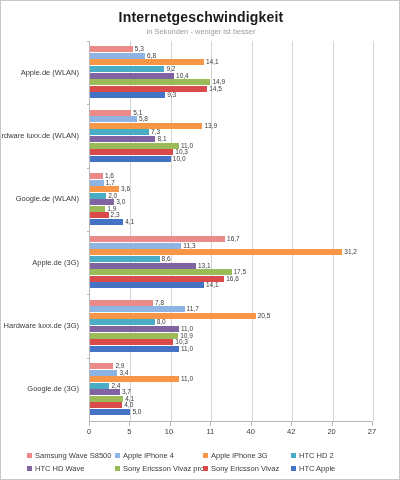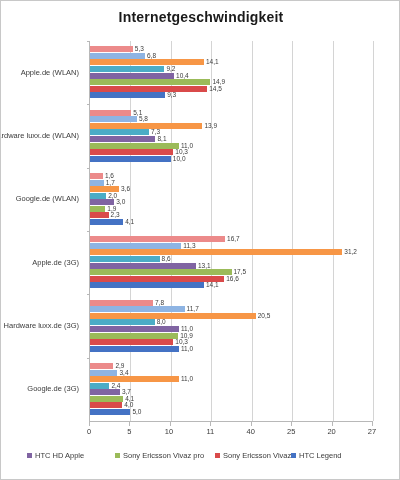--- a/index.html
+++ b/index.html
@@ -146,20 +146,21 @@
     margin-right: 3px;
     flex: 0 0 auto;
   }
 </style>
 </head>
 <body>
 
 <div id="page">
 
   <div id="chart-title">Internetgeschwindigkeit</div>
+  <div id="chart-subtitle">in Sekunden - weniger ist besser</div>
 
   <div id="plot">
       <div class="gridline" style="left: 40.4286px;"></div>
       <div class="gridline" style="left: 80.8571px;"></div>
       <div class="gridline" style="left: 121.286px;"></div>
       <div class="gridline" style="left: 161.714px;"></div>
       <div class="gridline" style="left: 202.143px;"></div>
       <div class="gridline" style="left: 242.571px;"></div>
       <div class="gridline" style="left: 283px;"></div>
       <div class="group" style="top: 0px; height: 63.3333px;">
@@ -397,41 +398,59 @@
       <div class="xtick-label" style="left: 0px;">0</div>
       <div class="xtick" style="left: 40.4286px;"></div>
       <div class="xtick-label" style="left: 40.4286px;">5</div>
       <div class="xtick" style="left: 80.8571px;"></div>
       <div class="xtick-label" style="left: 80px;">10</div>
       <div class="xtick" style="left: 121.286px;"></div>
       <div class="xtick-label" style="left: 121.286px;">11</div>
       <div class="xtick" style="left: 161.714px;"></div>
       <div class="xtick-label" style="left: 161.714px;">40</div>
       <div class="xtick" style="left: 202.143px;"></div>
-      <div class="xtick-label" style="left: 202.143px;">25</div>
+      <div class="xtick-label" style="left: 202.143px;">42</div>
       <div class="xtick" style="left: 242.571px;"></div>
       <div class="xtick-label" style="left: 242.571px;">20</div>
       <div class="xtick" style="left: 283px;"></div>
       <div class="xtick-label" style="left: 283px;">27</div>
     </div>
 
   <div id="legend">
     <div class="legend-row" style="position: relative;">
         <div class="legend-item" style="position: absolute; left: 0px;">
+          <span class="legend-swatch" style="background: rgb(236, 138, 138);"></span>
+          <span>Samsung Wave S8500</span>
+        </div>
+        <div class="legend-item" style="position: absolute; left: 88px;">
+          <span class="legend-swatch" style="background: rgb(142, 180, 227);"></span>
+          <span>Apple iPhone 4</span>
+        </div>
+        <div class="legend-item" style="position: absolute; left: 176px;">
+          <span class="legend-swatch" style="background: rgb(247, 150, 70);"></span>
+          <span>Apple iPhone 3G</span>
+        </div>
+        <div class="legend-item" style="position: absolute; left: 264px;">
+          <span class="legend-swatch" style="background: rgb(75, 172, 198);"></span>
+          <span>HTC HD 2</span>
+        </div>
+      </div>
+    <div class="legend-row" style="position: relative;">
+        <div class="legend-item" style="position: absolute; left: 0px;">
           <span class="legend-swatch" style="background: rgb(128, 100, 162);"></span>
-          <span>HTC HD Apple</span>
+          <span>HTC HD Wave</span>
         </div>
         <div class="legend-item" style="position: absolute; left: 88px;">
           <span class="legend-swatch" style="background: rgb(155, 187, 89);"></span>
           <span>Sony Ericsson Vivaz pro</span>
         </div>
-        <div class="legend-item" style="position: absolute; left: 188px;">
+        <div class="legend-item" style="position: absolute; left: 176px;">
           <span class="legend-swatch" style="background: rgb(217, 74, 74);"></span>
           <span>Sony Ericsson Vivaz</span>
         </div>
         <div class="legend-item" style="position: absolute; left: 264px;">
           <span class="legend-swatch" style="background: rgb(68, 114, 196);"></span>
-          <span>HTC Legend</span>
+          <span>HTC Apple</span>
         </div>
       </div>
   </div>
 
 </div>
 
 </body></html>

